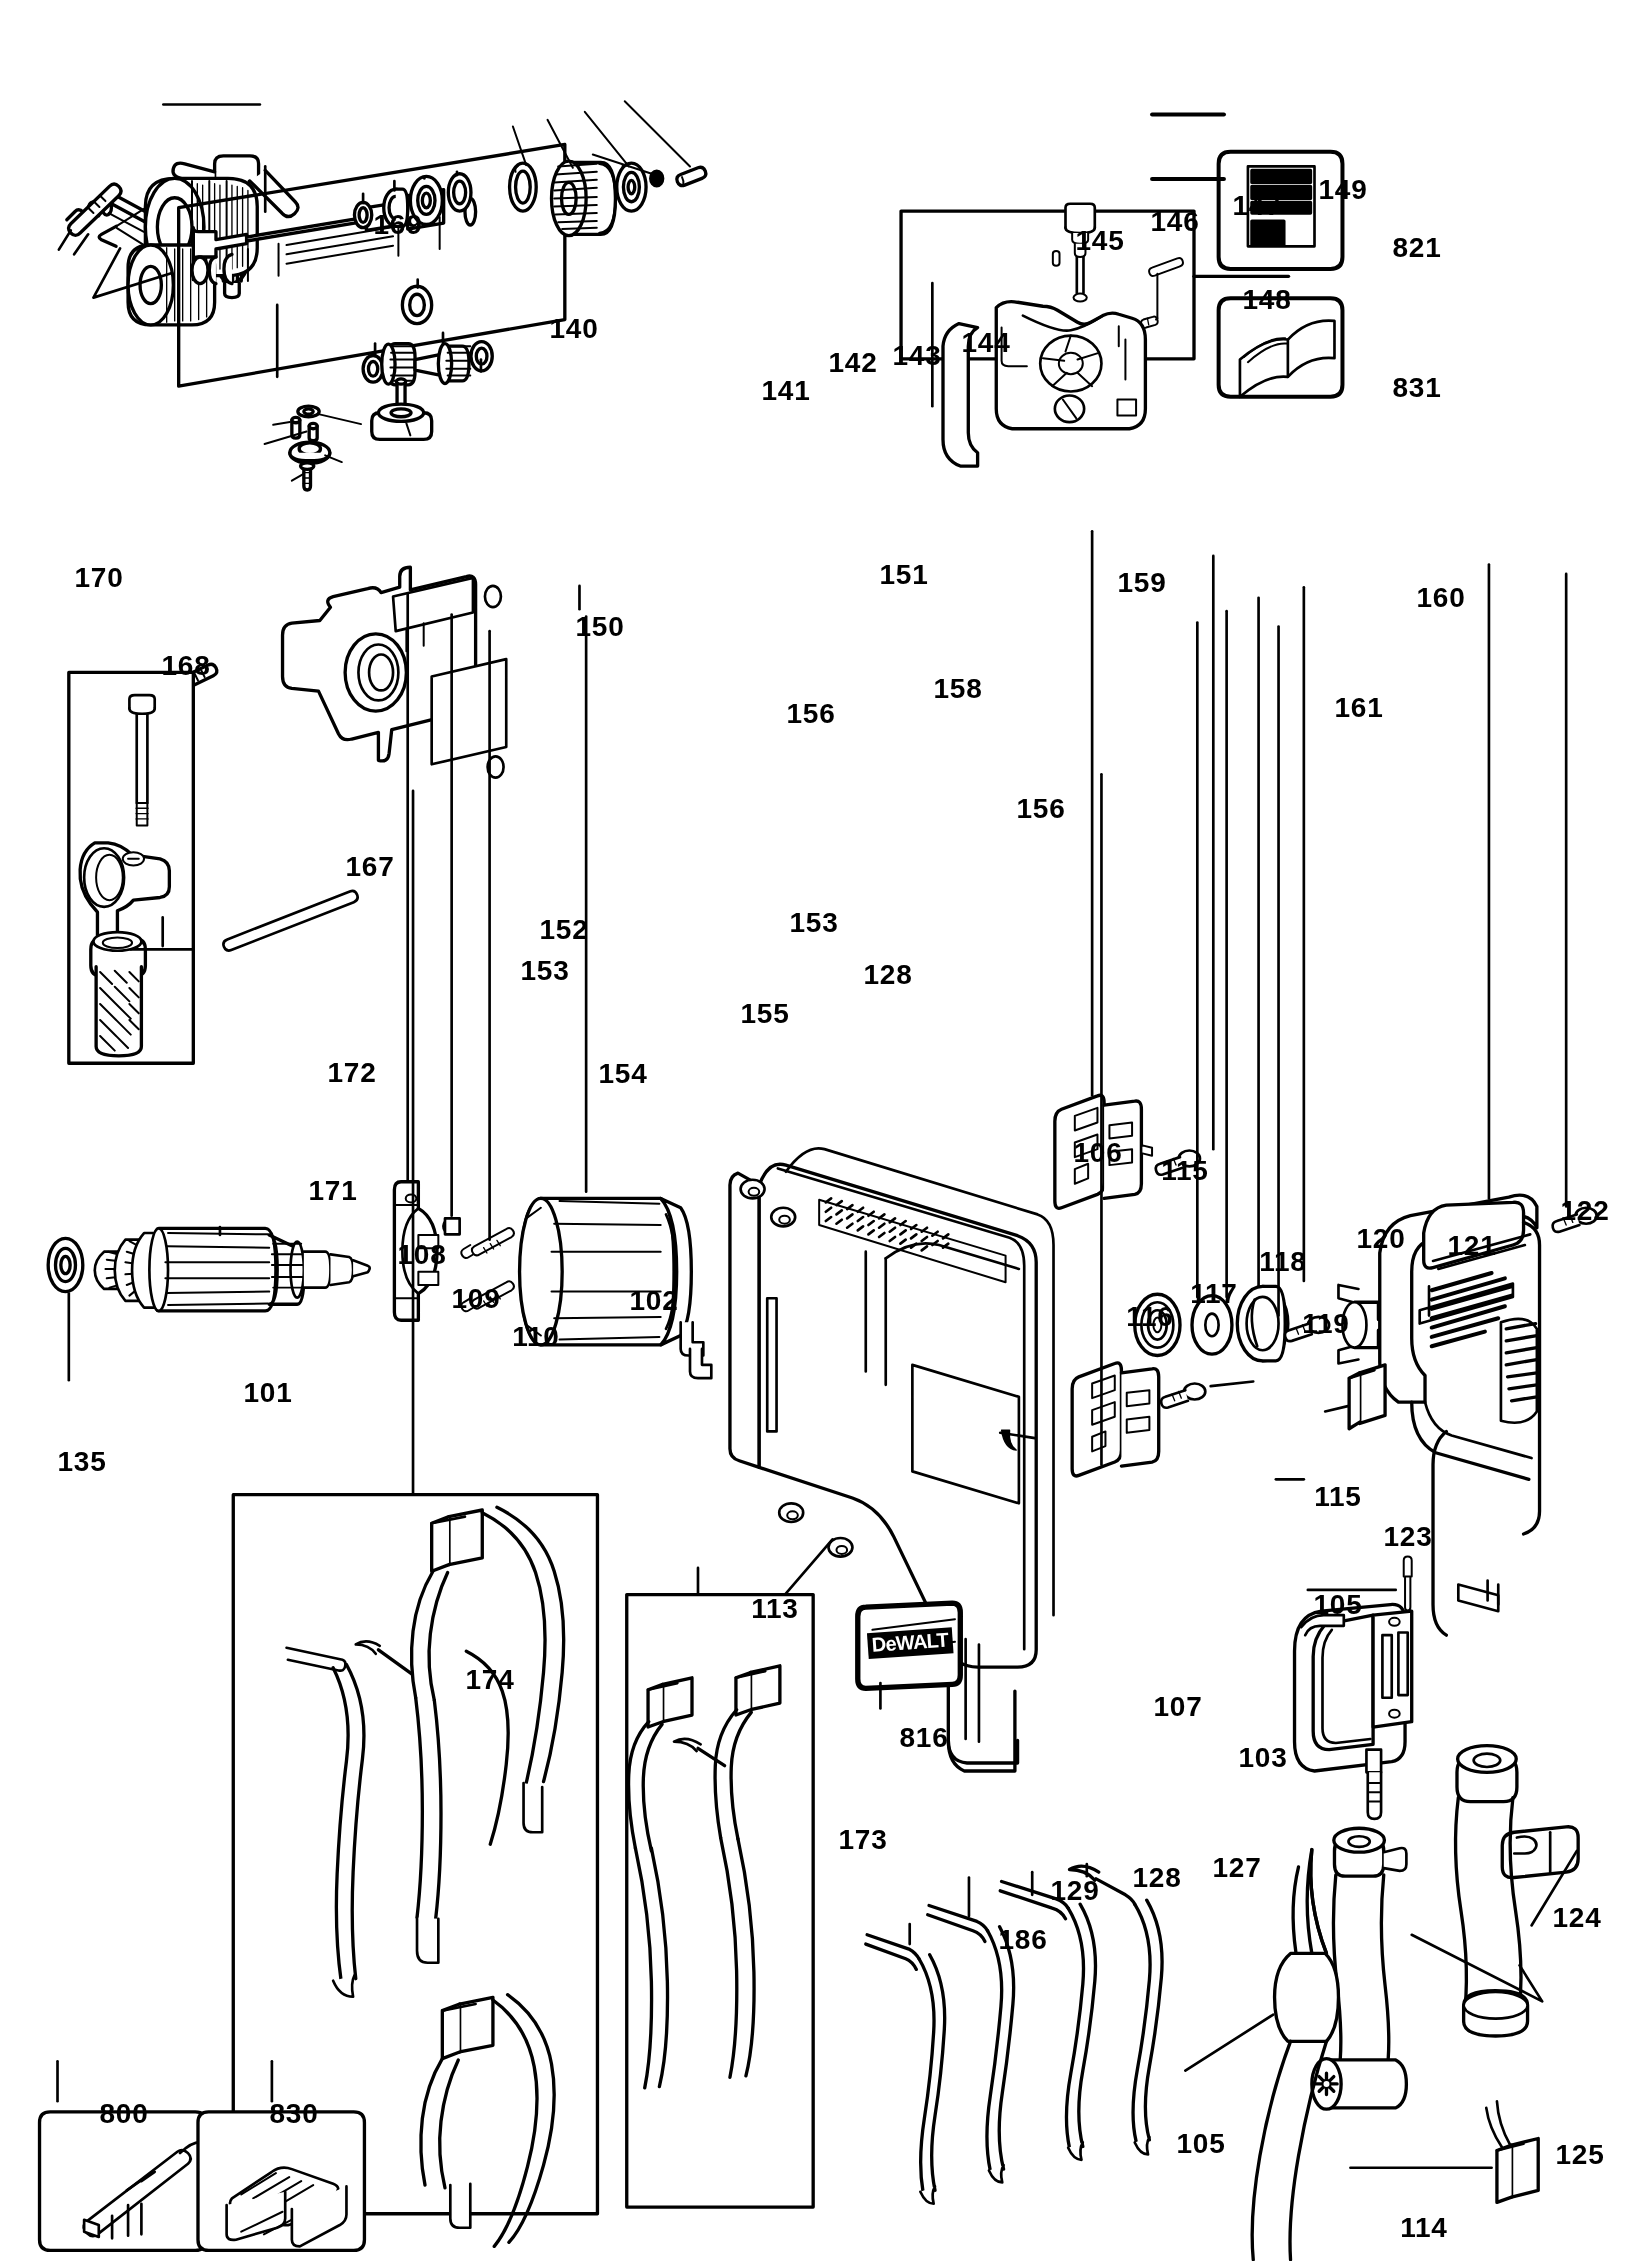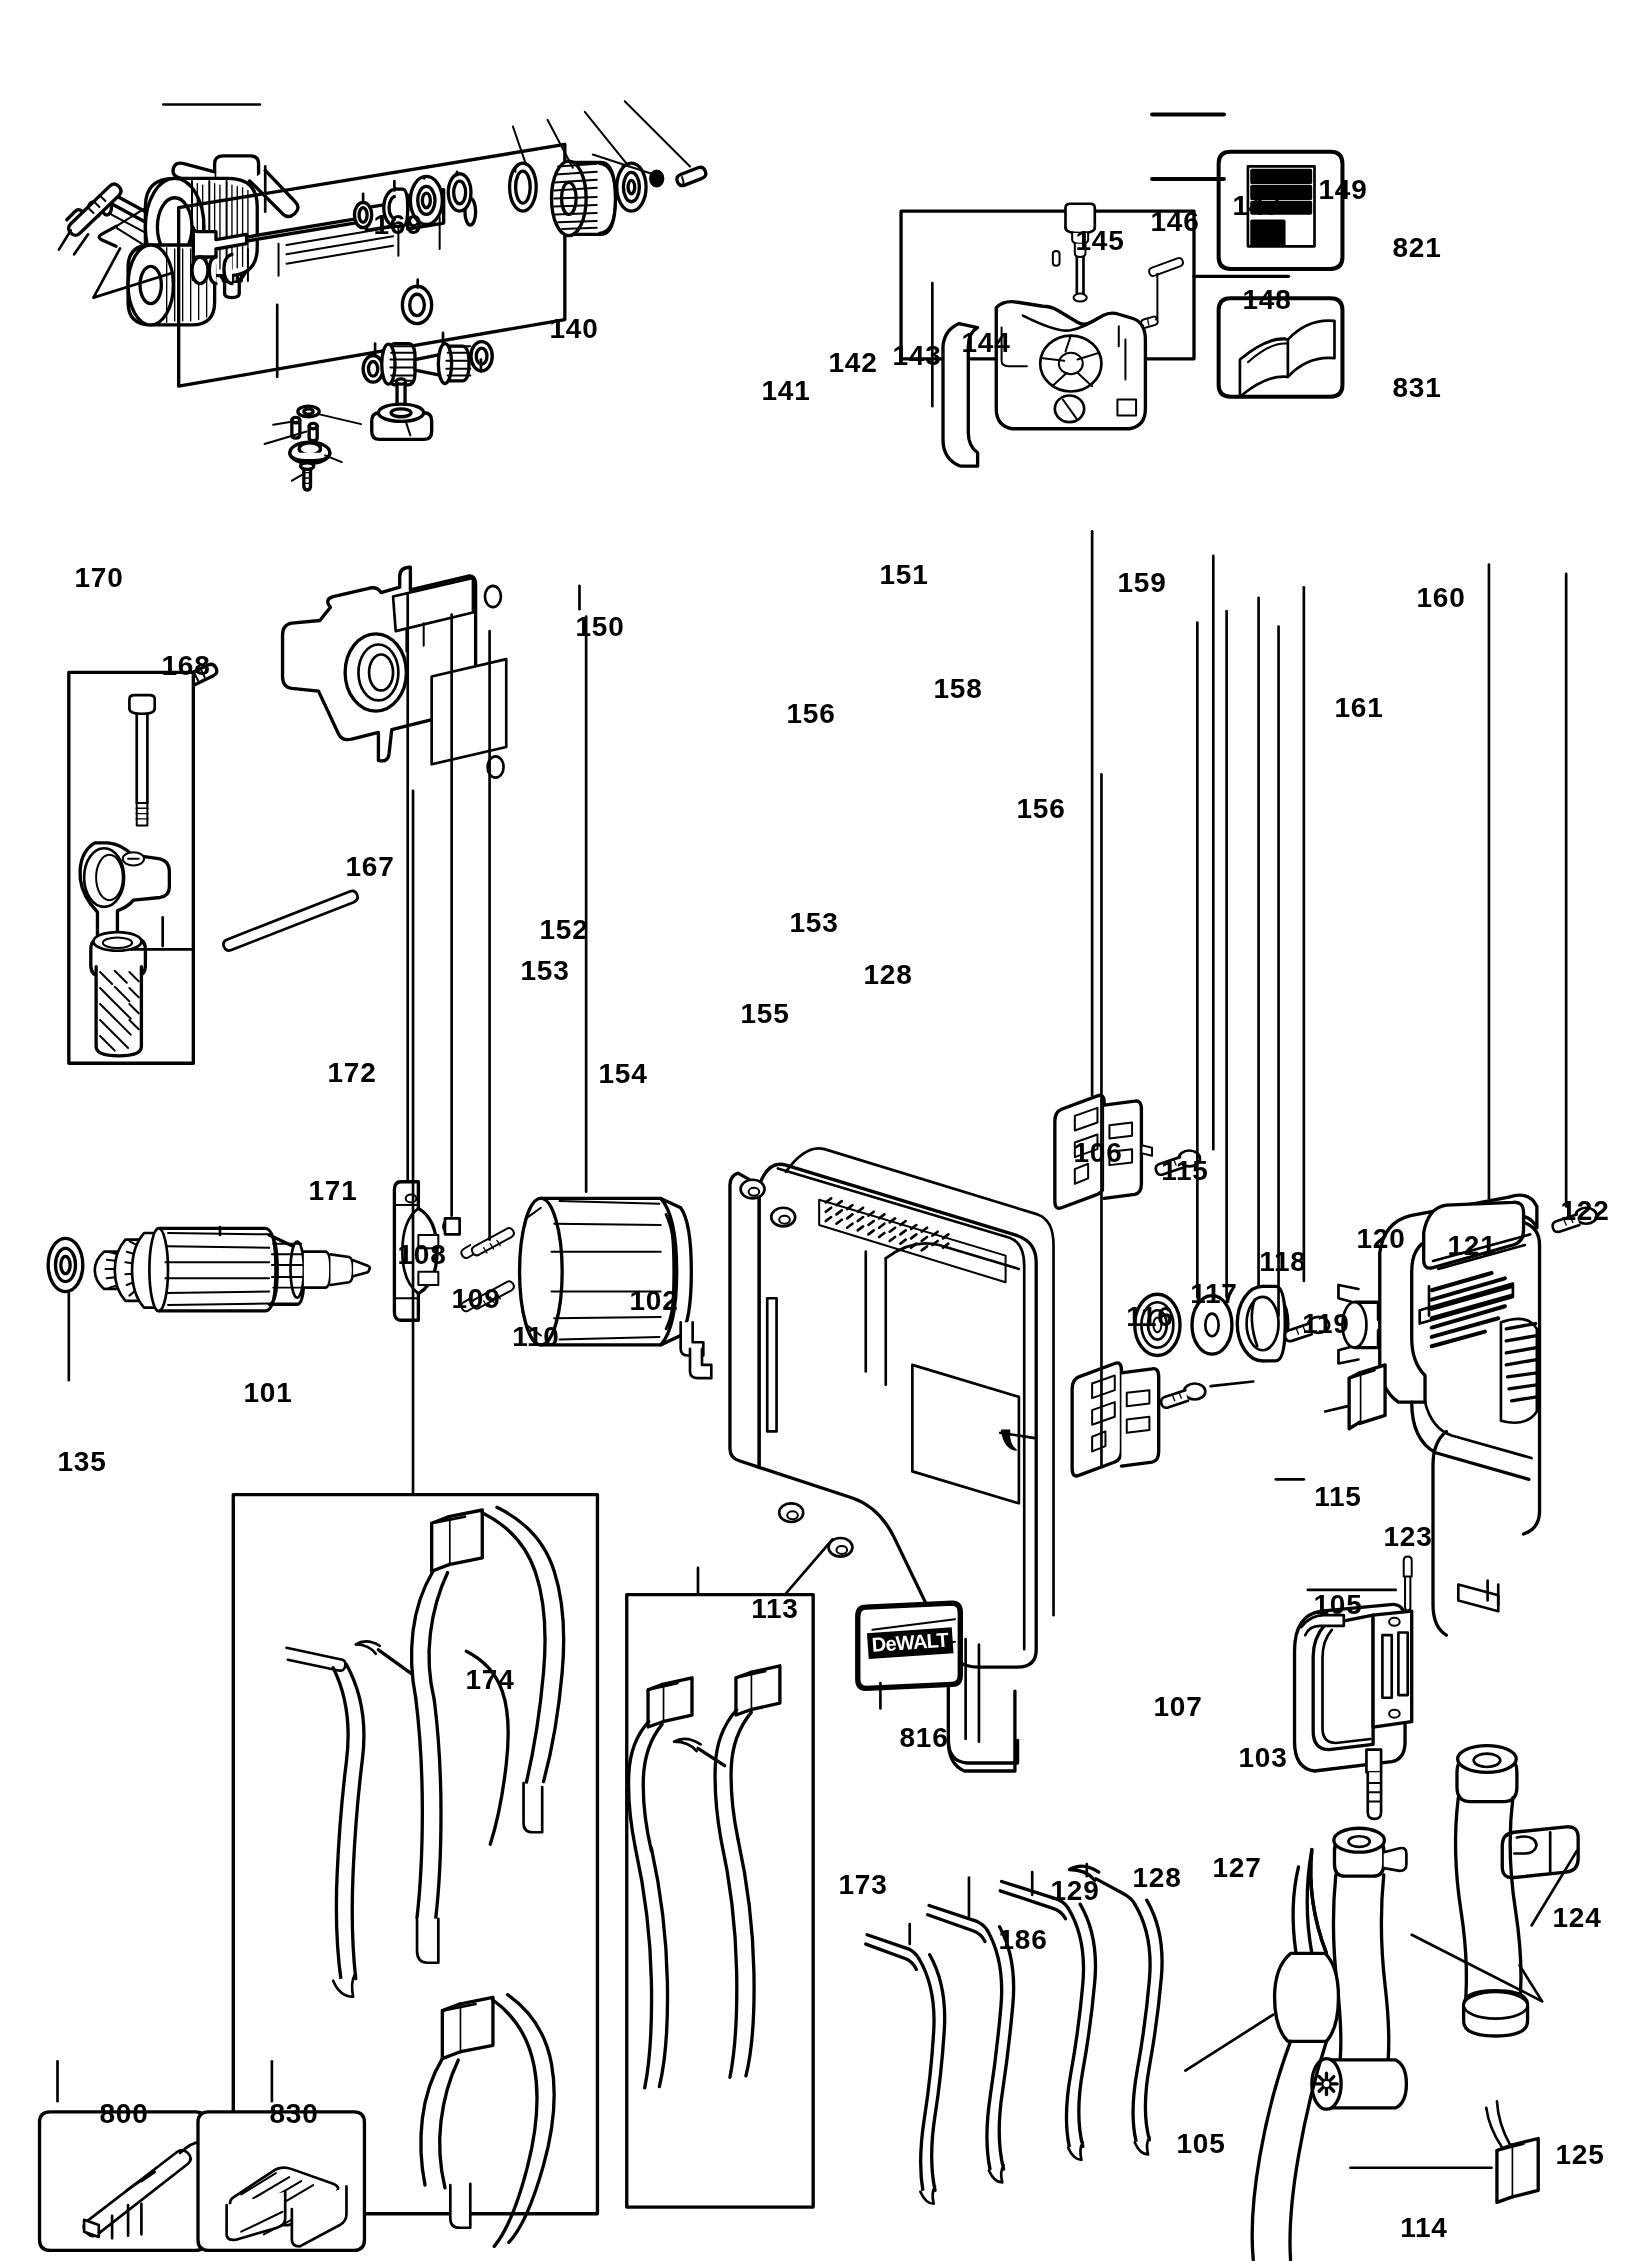--- a/index.html
+++ b/index.html
@@ -817,21 +817,21 @@
   <div class="callout" style="left: 82px; top: 1462px;">135</div>
   <div class="callout" style="left: 1338px; top: 1497px;">115</div>
   <div class="callout" style="left: 1408px; top: 1537px;">123</div>
   <div class="callout" style="left: 775px; top: 1609px;">113</div>
   <div class="callout" style="left: 1338px; top: 1605px;">105</div>
   <div class="callout" style="left: 1178px; top: 1707px;">107</div>
   <div class="callout" style="left: 924px; top: 1738px;">816</div>
   <div class="callout" style="left: 490px; top: 1680px;">174</div>
   <div class="callout" style="left: 1263px; top: 1758px;">103</div>
   <div class="callout" style="left: 1577px; top: 1918px;">124</div>
-  <div class="callout" style="left: 863px; top: 1885px;">173</div>
+  <div class="callout" style="left: 863px; top: 1840px;">173</div>
   <div class="callout" style="left: 1075px; top: 1891px;">129</div>
   <div class="callout" style="left: 1157px; top: 1878px;">128</div>
   <div class="callout" style="left: 1237px; top: 1868px;">127</div>
   <div class="callout" style="left: 1023px; top: 1940px;">186</div>
   <div class="callout" style="left: 1580px; top: 2155px;">125</div>
   <div class="callout" style="left: 1201px; top: 2144px;">105</div>
   <div class="callout" style="left: 1424px; top: 2228px;">114</div>
   <div class="callout" style="left: 124px; top: 2114px;">800</div>
   <div class="callout" style="left: 294px; top: 2114px;">830</div>
 

